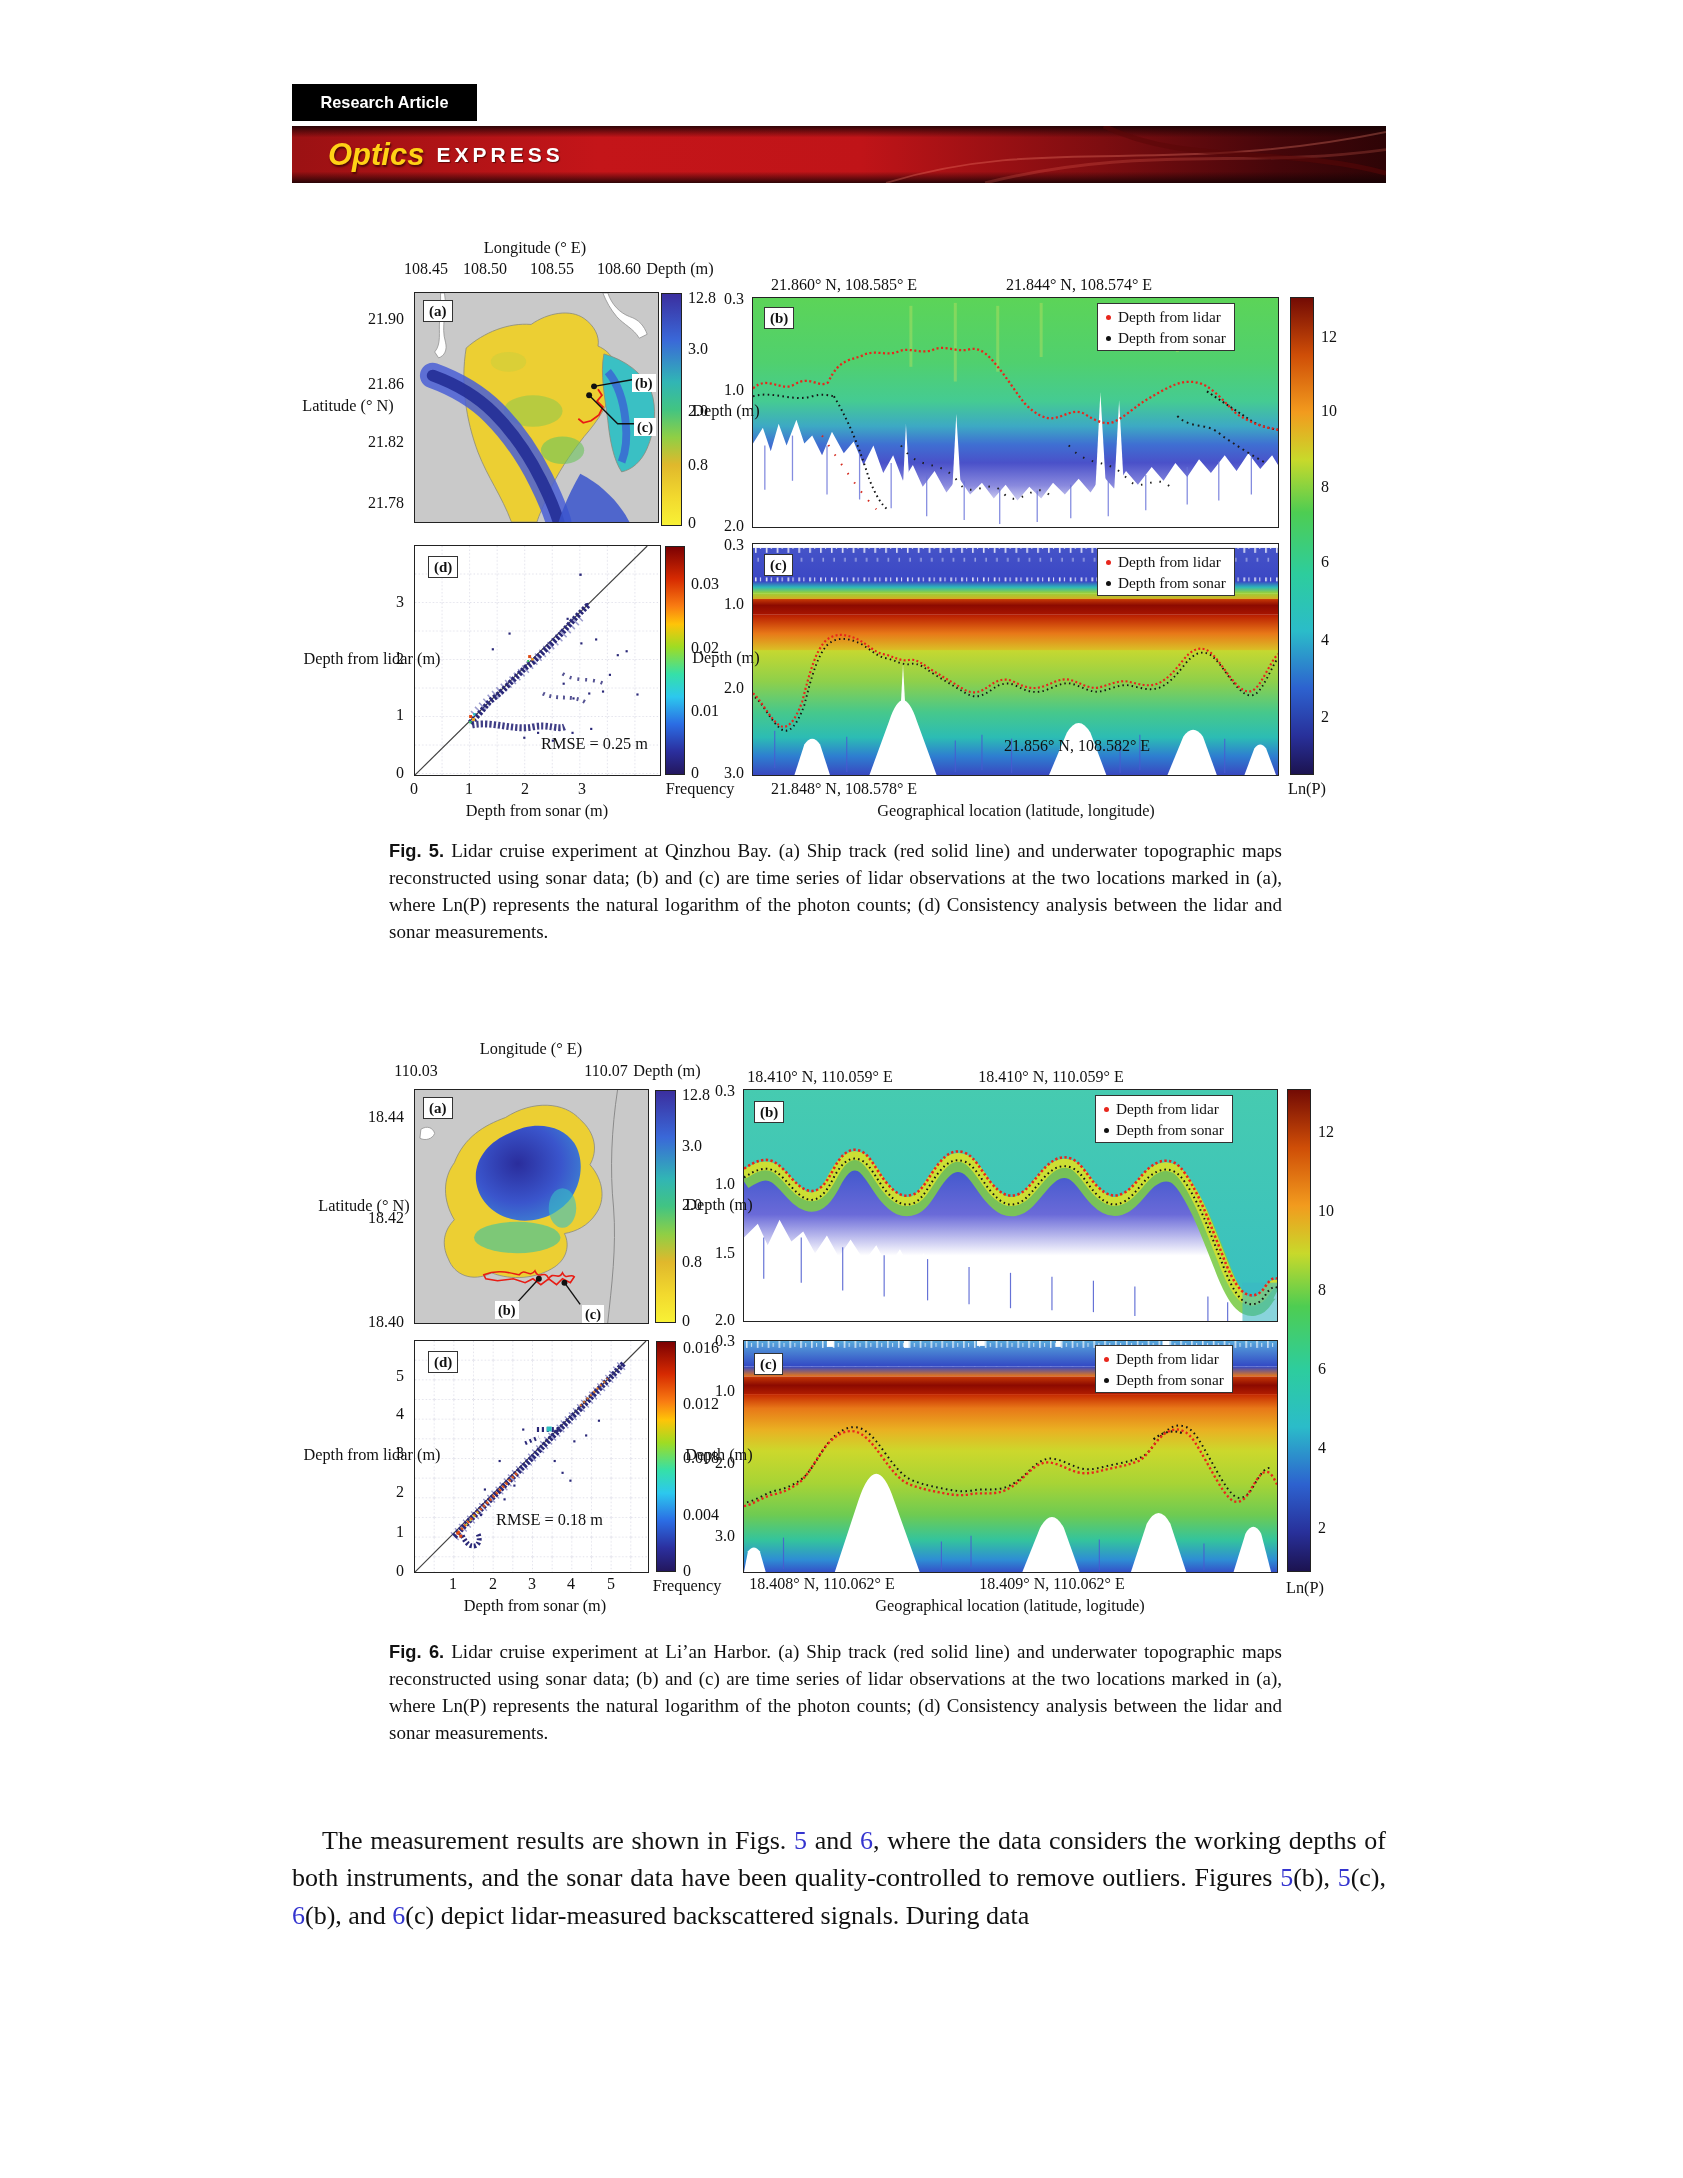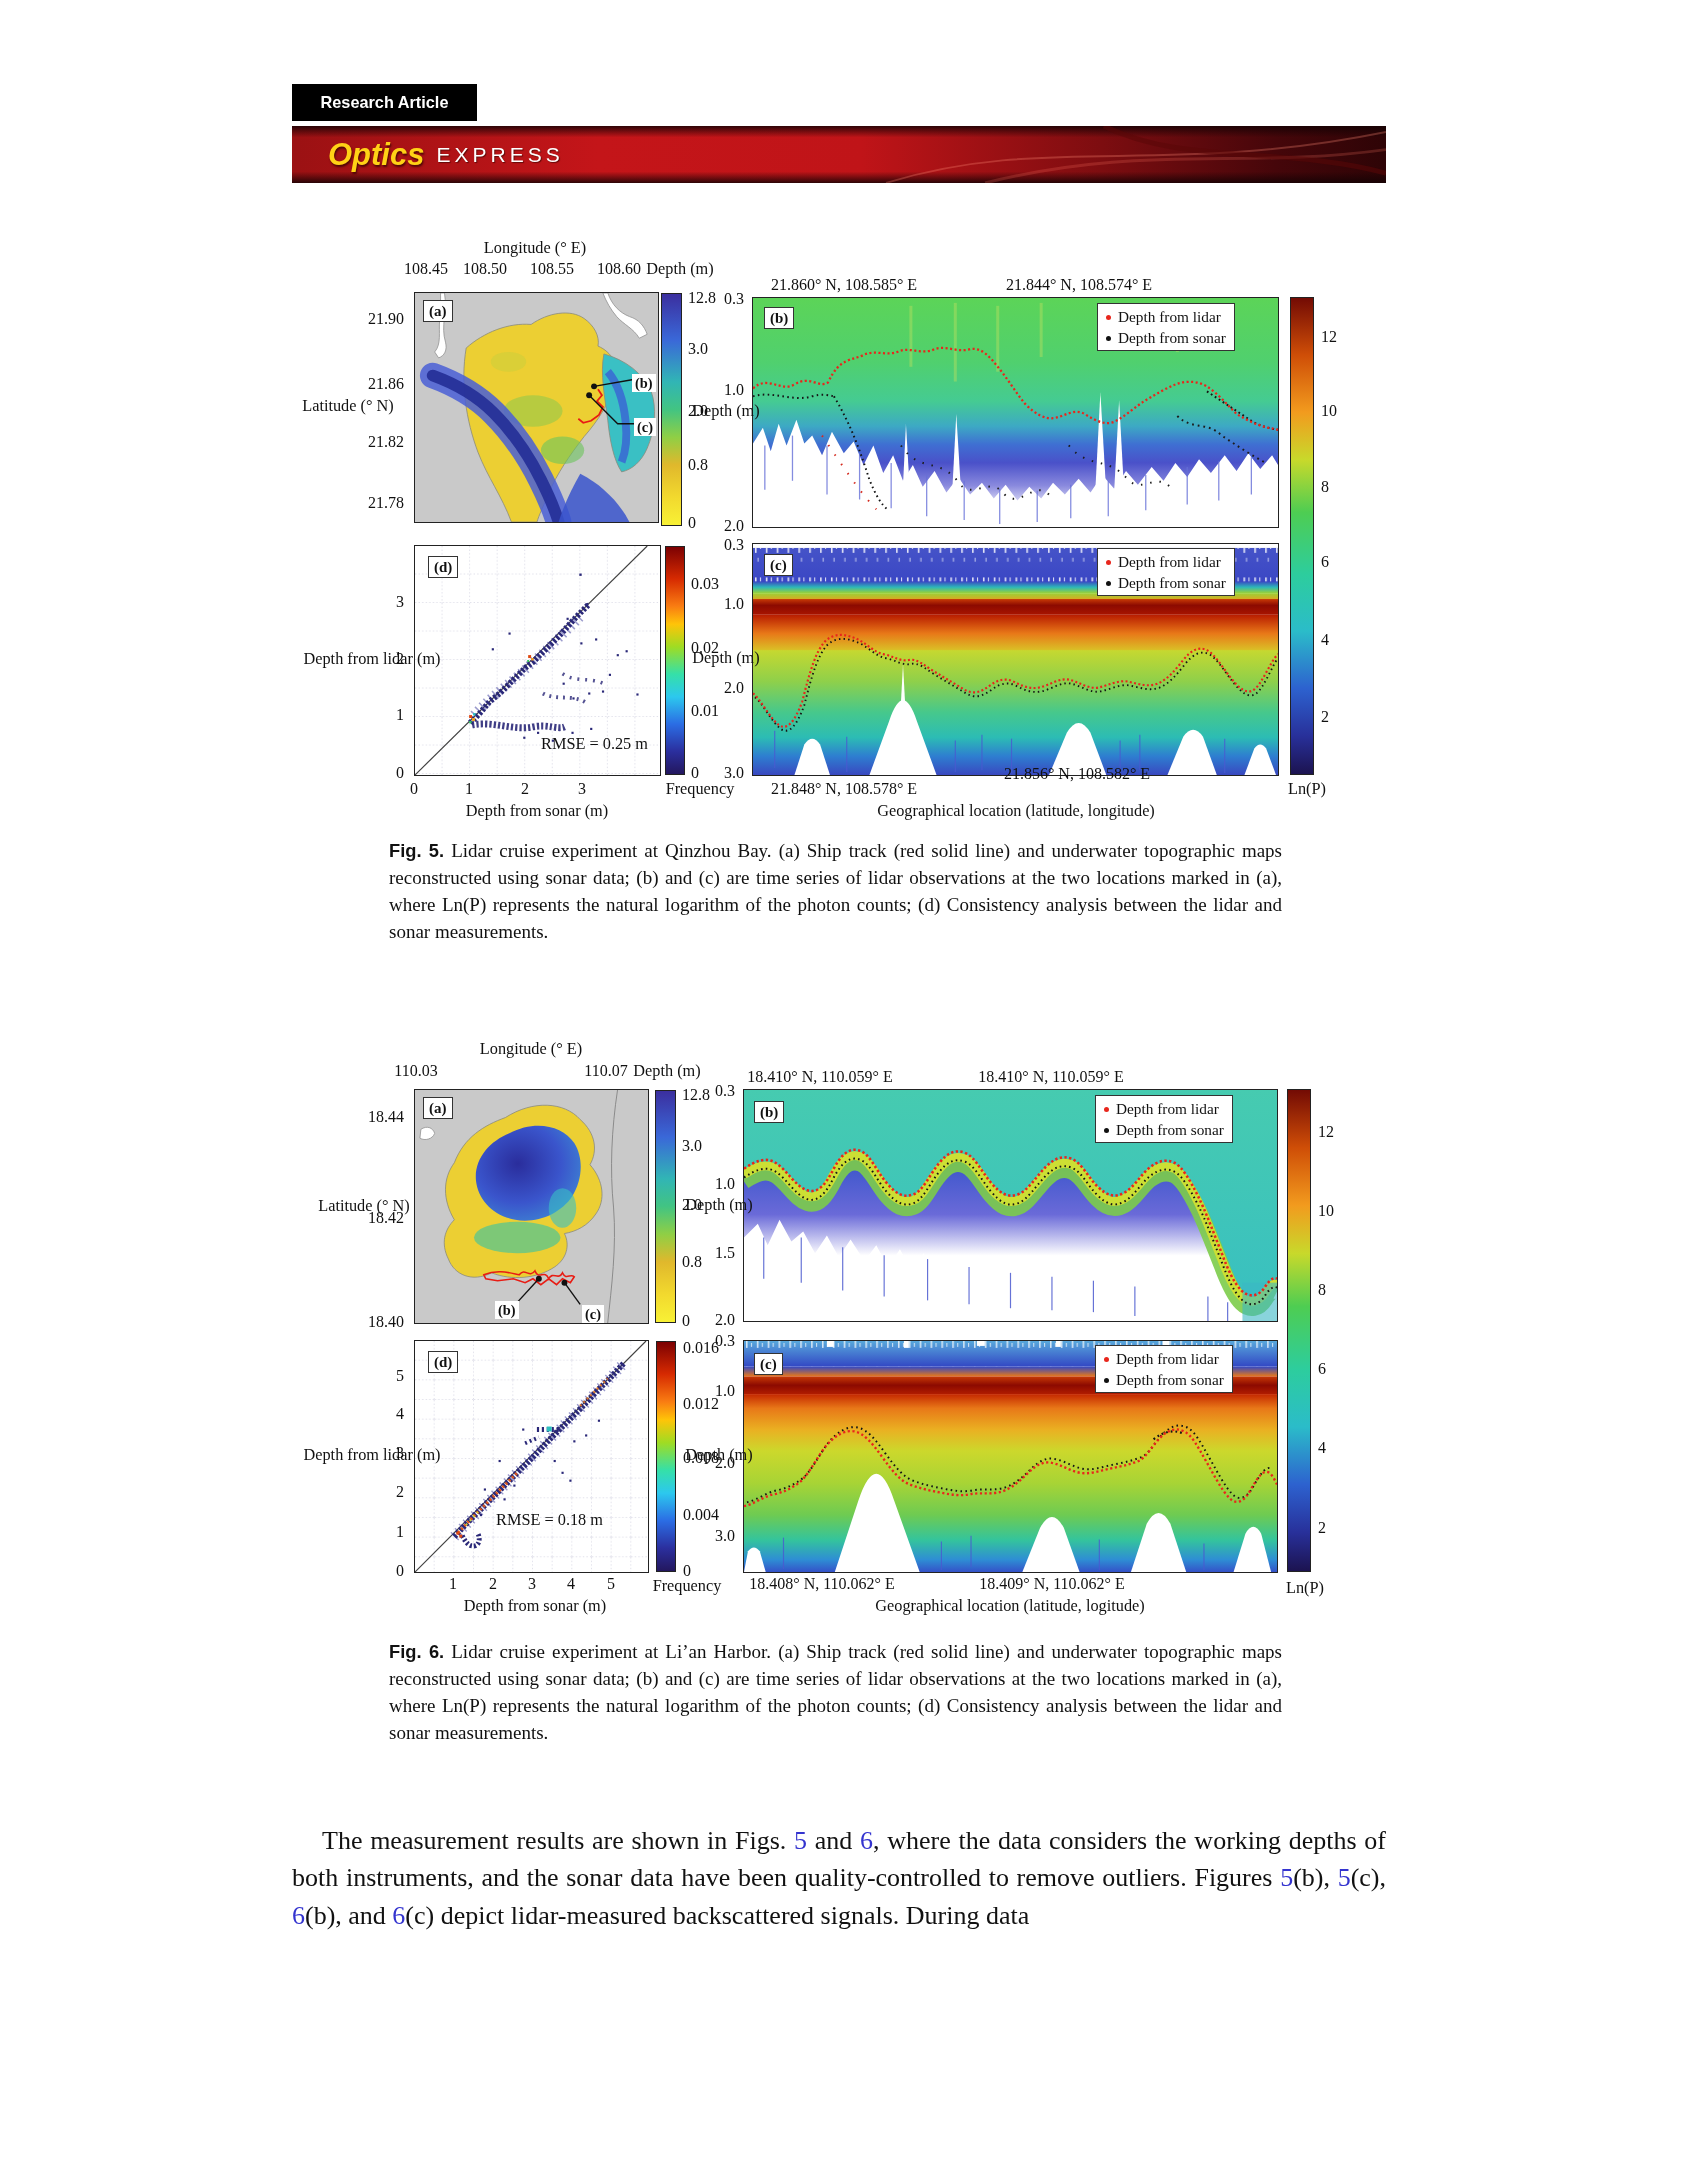--- a/index.html
+++ b/index.html
@@ -14,21 +14,21 @@
   .hdr-white{position:absolute;left:477px;top:84px;width:909px;height:37px;background:#fff;
      border:2px solid #000;font-family:"Liberation Sans",sans-serif;font-size:16.3px;
      display:flex;align-items:center;justify-content:flex-end;padding-right:14px;white-space:pre}
   .banner{position:absolute;left:292px;top:126px;width:1094px;height:57px;
      background:linear-gradient(90deg,#9b1113,#c41519 28%,#c01418 52%,#7d0d10 74%,#45060a 90%,#2e0406);
      display:flex;align-items:center;padding-left:36px;overflow:hidden}
   .banner:before{content:"";position:absolute;inset:0;
      background:linear-gradient(180deg,rgba(20,2,4,.85),rgba(20,2,4,0) 20%,rgba(20,2,4,0) 80%,rgba(20,2,4,.85));}
   .brand-main{position:relative;font-family:"Liberation Sans",sans-serif;font-style:italic;font-weight:bold;
      font-size:31px;color:#ffd216;text-shadow:1px 2px 2px rgba(60,5,0,.8)}
-  .brand-sub{position:relative;font-family:"Liberation Sans",sans-serif;font-weight:normal;font-size:21px;
+  .brand-sub{position:relative;font-family:"Liberation Sans",sans-serif;font-weight:bold;font-size:21px;
      color:#fff;letter-spacing:4px;margin-left:12px;text-shadow:1px 1px 1px rgba(60,5,0,.7)}
   
   .panel{position:absolute;border:1.2px solid #222;overflow:hidden;background:#fff}
   .cbar{position:absolute;border:1px solid #222}
   .tick{position:absolute;font-size:16px;white-space:nowrap;color:#111}
   .tc{transform:translate(-50%,-50%)}
   .tr{transform:translate(-100%,-50%)}
   .tl{transform:translate(0,-50%)}
   .rot{transform:translate(-50%,-50%) rotate(-90deg)}
   .axlab{position:absolute;font-size:16.3px;white-space:nowrap;transform:translate(-50%,-50%)}
@@ -248,21 +248,21 @@
   <div class="legend" style="left:1097px;top:548px">
     <div><span class="lg-dot" style="background:#e8261c"></span><span>Depth from lidar</span></div>
     <div><span class="lg-dot" style="background:#111"></span><span>Depth from sonar</span></div>
   </div>
   <span class="tick tr" style="left:744px;top:545px">0.3</span>
   <span class="tick tr" style="left:744px;top:604px">1.0</span>
   <span class="tick tr" style="left:744px;top:688px">2.0</span>
   <span class="tick tr" style="left:744px;top:773px">3.0</span>
   <span class="axlab rot" style="left:726px;top:658px">Depth (m)</span>
   <span class="tick tc" style="left:844px;top:789px">21.848° N, 108.578° E</span>
-  <span class="tick tc" style="left:1077px;top:774px">21.856° N, 108.582° E</span>
+  <span class="tick tc" style="left:1077px;top:746px">21.856° N, 108.582° E</span>
   <span class="axlab" style="left:1016px;top:811px">Geographical location (latitude, longitude)</span>
 
   <div class="cbar" style="left:1290px;top:297px;width:24px;height:478px;
        background:linear-gradient(180deg,#730b04 0%,#cf4e07 12%,#f29b1e 24%,#c8d92b 34%,#4ecd52 45%,#2dcd9d 58%,#2bbcc9 70%,#2d62cf 82%,#28309a 92%,#1c1350 100%)"></div>
   <span class="tick tl" style="left:1321px;top:337px">12</span>
   <span class="tick tl" style="left:1321px;top:411px">10</span>
   <span class="tick tl" style="left:1321px;top:487px">8</span>
   <span class="tick tl" style="left:1321px;top:562px">6</span>
   <span class="tick tl" style="left:1321px;top:640px">4</span>
   <span class="tick tl" style="left:1321px;top:717px">2</span>

